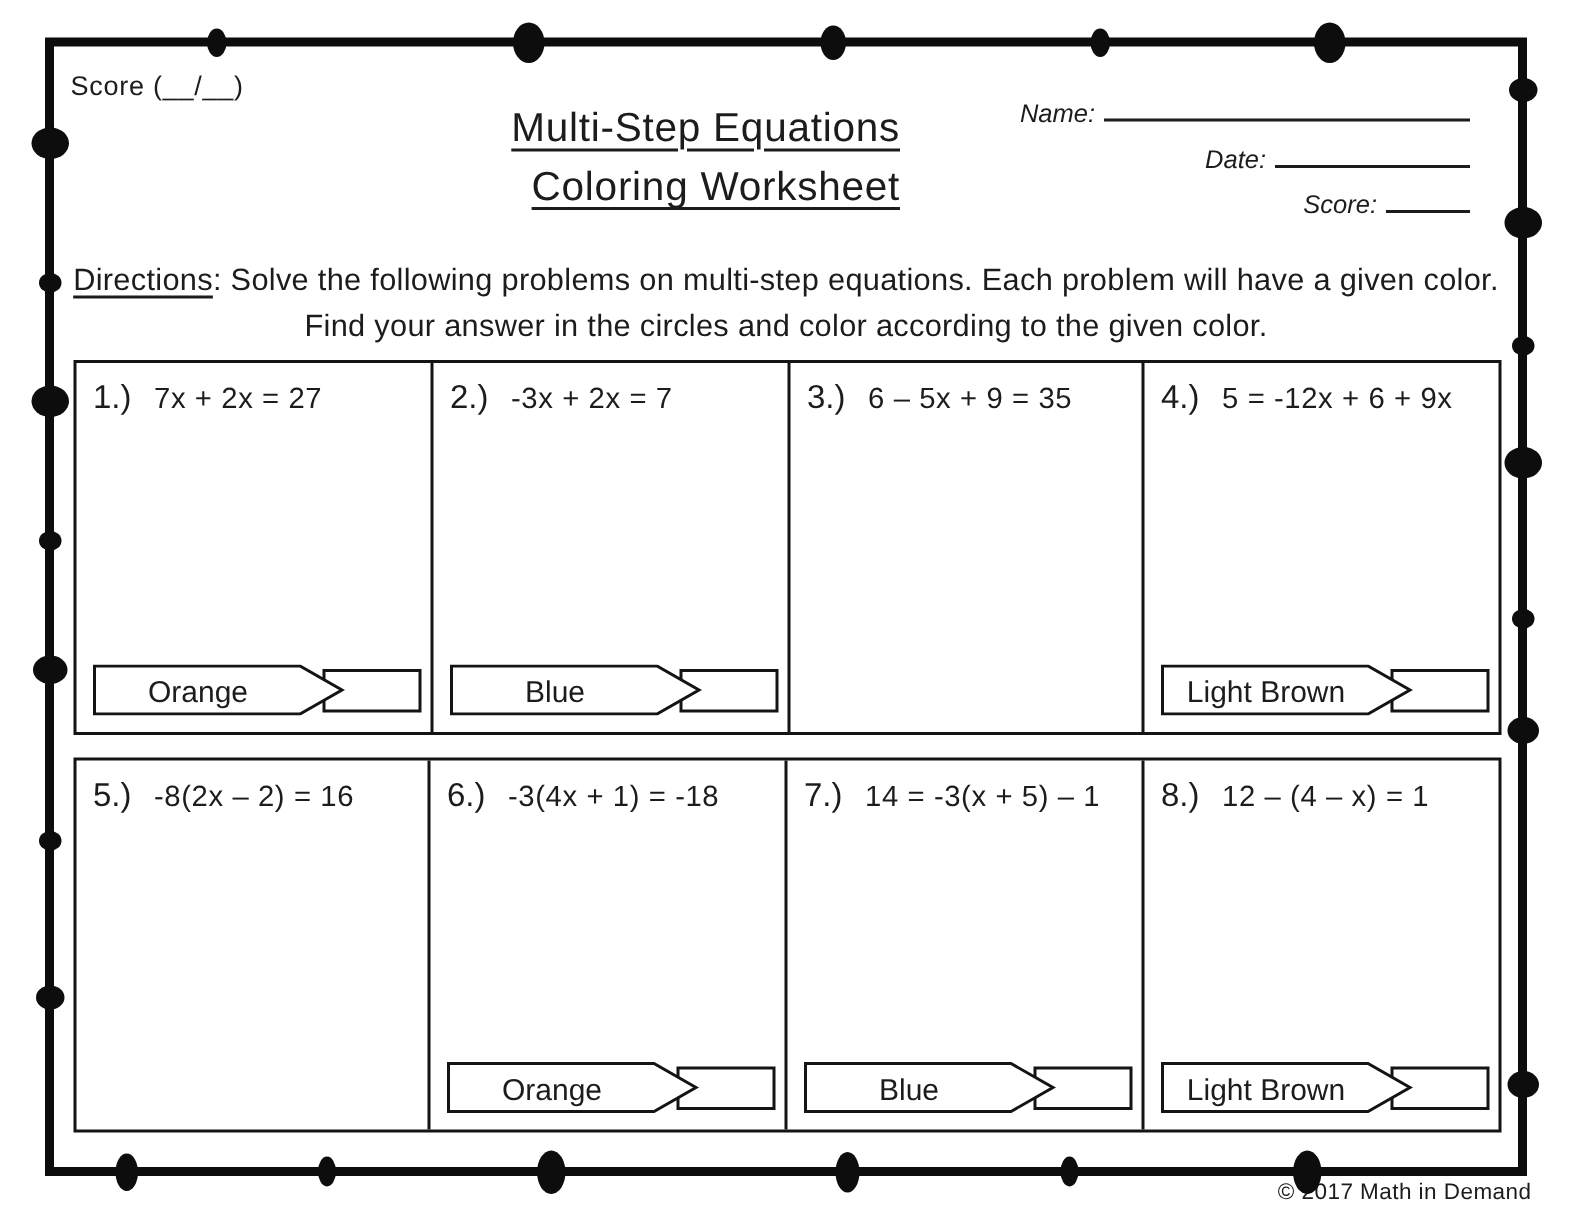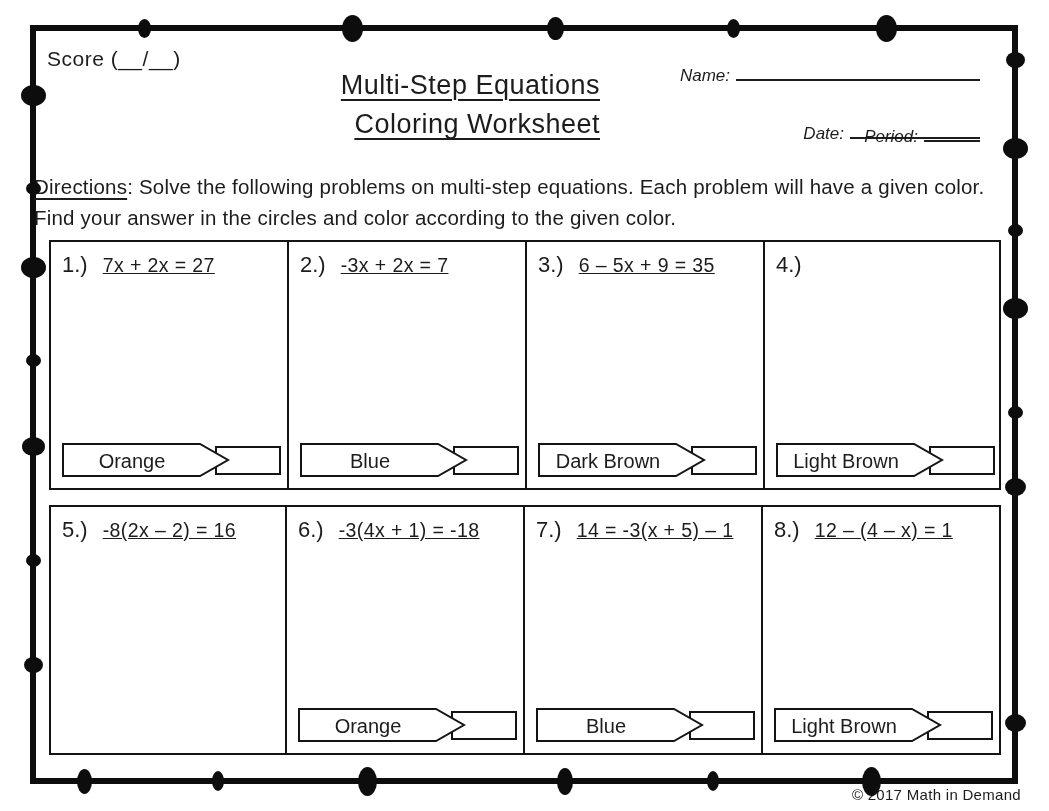--- a/index.html
+++ b/index.html
@@ -9,61 +9,61 @@
     font-family:"Liberation Sans", sans-serif;
   }
   
   .frame {
     position:absolute; left:30px; top:25px; width:976px; height:747px;
     border:6px solid #0d0d0d; box-sizing:content-box;
   }
   .dot { position:absolute; background:#0d0d0d; border-radius:50%; z-index:6; }
 
   
-  .score { position:absolute; left:47px; top:47px; font-size:21px; letter-spacing:0.5px; }
+  .score { position:absolute; left:47px; top:47px; font-size:18px; letter-spacing:0.5px; }
   .title {
     position:absolute; left:200px; top:66px; width:400px; text-align:right;
     font-size:27px; line-height:1.45; letter-spacing:0.5px;
   }
   .title .uline {
     text-decoration:underline; text-decoration-thickness:2px; text-underline-offset:5px;
   }
   .idrow { position:absolute; right:69px; font-size:17px; white-space:nowrap;font-style:italic; }
   #name-row   { top:64px; }
-  #date-row   { top:95px;margin-top:27px; }
+  #date-row   { top:95px; }
   #period-row { top:125px; }
   .blank { display:inline-block; border-bottom:2px solid #1c1c1c; height:15px; margin-left:6px; }
   .blank.name   { width:244px; }
   .blank.date   { width:130px; }
   .blank.period { width:56px; }
 
   
   .directions {
-    position:absolute; top:172px; left:34px; width:980px; 
+    position:absolute; top:172px; left:34px; width:980px; text-align:center;
     font-size:20.5px; line-height:1.5; letter-spacing:0.2px;
   }
   .directions .uline { text-decoration:underline; text-decoration-thickness:2px; text-underline-offset:4px; }
 
   
   .ptable {
     position:absolute; left:49px; width:952px; height:250px; box-sizing:border-box;
     border:2px solid #141414; display:grid; grid-template-columns:repeat(4,1fr);
     background:#fff;
   }
   #table-1 { top:240px; }
   #table-2 { top:505px; }
   .cell {
     box-sizing:border-box; border-right:2px solid #141414;
     display:flex; flex-direction:column; justify-content:space-between;
     padding:10px 6px 11px 11px;
   }
   .cell:last-child { border-right:none; }
   .prob { display:flex; align-items:baseline; gap:15px; }
   .pnum { font-size:22px; }
-  .peq  { font-size:19.5px; letter-spacing:0.4px; white-space:nowrap;text-decoration:underline; }
+  .peq  { font-size:19.5px; letter-spacing:0.4px; white-space:nowrap; }
   .tagrow { display:flex; align-items:center;text-decoration:underline; }
   .tag-svg { position:relative; z-index:2; display:block; flex:0 0 auto; }
   .tag-svg polygon { fill:#ffffff; stroke:#141414; stroke-width:2; }
   .tag-svg text { font-family:"Liberation Sans", sans-serif; font-size:20px; fill:#1c1c1c; }
   .answer-box {
     width:62px; height:25px; border:2px solid #141414; background:#ffffff;
     margin-left:-15px; position:relative; z-index:1;
   }
 
   
@@ -81,21 +81,21 @@
   <span class="uline">Coloring Worksheet</span>
 </div>
 
 <div class="idrow" id="name-row">
   <span>Name:</span><span class="blank name"></span>
 </div>
 <div class="idrow" id="date-row">
   <span>Date:</span><span class="blank date"></span>
 </div>
 <div class="idrow" id="period-row">
-  <span>Period:</span><span class="blank period"></span>
+  <span>Score:</span><span class="blank period"></span>
 </div>
 
 <div class="directions">
   <span class="uline">Directions</span><span>: Solve the following problems on multi-step equations.  Each problem will have a given color.  Find your answer in the circles and color according to the given color.</span>
 </div>
 
 <div class="ptable" id="table-1">
   <div class="cell">
     <div class="prob">
       <span class="pnum">1.)</span>
@@ -122,32 +122,26 @@
       </svg>
       <div class="answer-box"></div>
     </div>
   </div>
 
   <div class="cell">
     <div class="prob">
       <span class="pnum">3.)</span>
       <span class="peq">6 – 5x + 9 = 35</span>
     </div>
-    <div class="tagrow">
-      <svg class="tag-svg" width="168" height="34" viewBox="0 0 168 34">
-        <polygon points="1,1 138,1 166,17 138,33 1,33"></polygon>
-        <text x="70" y="25" text-anchor="middle">Dark Brown</text>
-      </svg>
-      <div class="answer-box"></div>
-    </div>
   </div>
 
   <div class="cell">
     <div class="prob">
       <span class="pnum">4.)</span>
+      <span class="peq">5 = -12x + 6 + 9x</span>
     </div>
     <div class="tagrow">
       <svg class="tag-svg" width="168" height="34" viewBox="0 0 168 34">
         <polygon points="1,1 138,1 166,17 138,33 1,33"></polygon>
         <text x="70" y="25" text-anchor="middle">Light Brown</text>
       </svg>
       <div class="answer-box"></div>
     </div>
   </div>
 </div>

